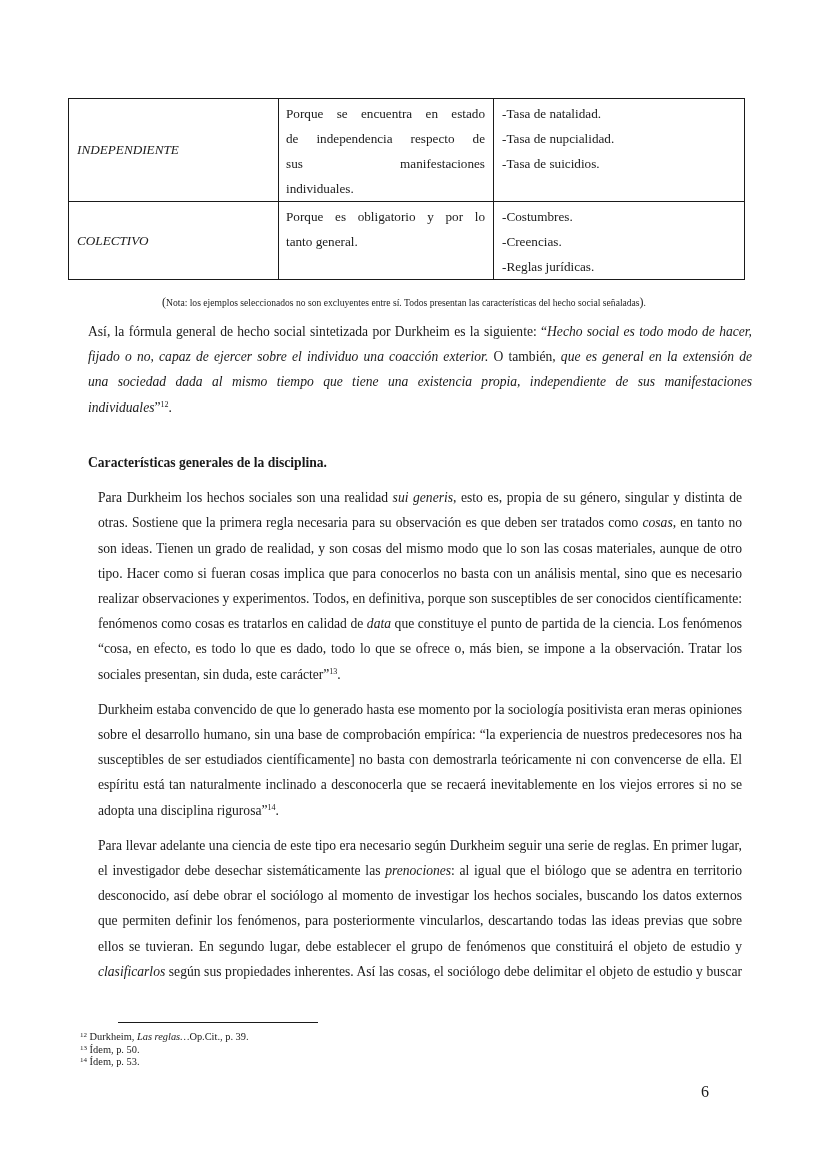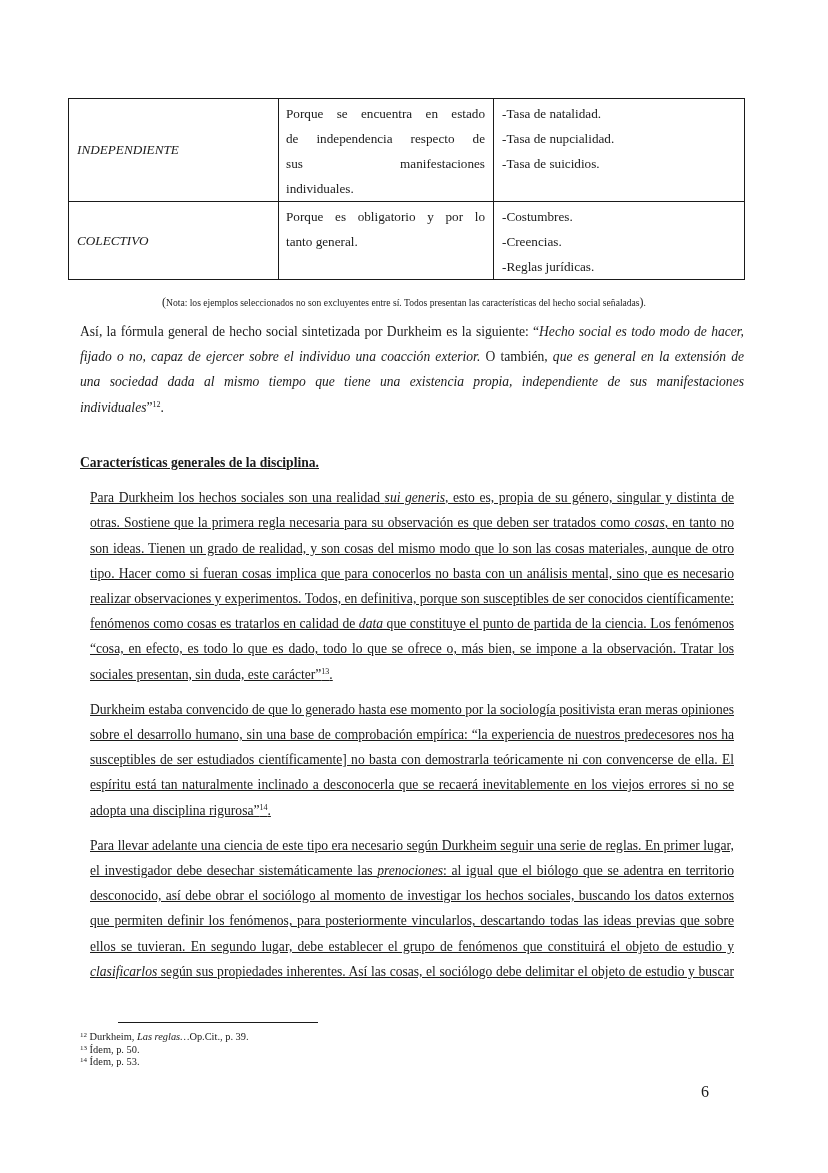--- a/index.html
+++ b/index.html
@@ -25,21 +25,21 @@
   td.c2 .ln.last { text-align-last: left; }
   td.c3 .ex { display: block; }
 
   .note {
     position: absolute; left: 0; top: 279px; width: 808px; text-align: center;
     font-size: 9.6px; color: #222; margin-top: 16px;
   }
   .note .paren { font-size: 12px; }
 
   .body-text {
-    position: absolute; left: 80px; width: 664px;
+    position: absolute; left: 88px; width: 664px;
     font-size: 13.6px; line-height: 25.2px; text-align: justify;
   }
   .body-text p { margin: 10px; }
   .body-text .jl { display: block; text-align: justify; text-align-last: justify; white-space: nowrap; }
   .body-text .jl.end { text-align-last: left; }
   sup { font-size: 8px; line-height: 0; vertical-align: 5px; }
   i { font-style: italic; }
   .heading { font-weight: bold; }
 
   .fn-rule { position: absolute; left: 118px; top: 1022px; width: 200px; height: 0; border-top: 1.5px solid #1a1a1a; }
@@ -85,21 +85,21 @@
 
   <div class="note"><span class="paren">(</span><span>Nota: los ejemplos seleccionados no son excluyentes entre sí.  Todos presentan las características del hecho social señaladas</span><span class="paren">)</span>.</div>
 
   <div class="body-text" style="top:319px;">
     <span class="jl"><span>Así, la fórmula general de hecho social sintetizada por Durkheim es la siguiente: “</span><i>Hecho social es todo modo de hacer,</i></span>
     <span class="jl"><i>fijado o no, capaz de ejercer sobre el individuo una coacción exterior.</i><span> O también, </span><i>que es general en la extensión de</i></span>
     <span class="jl"><i>una sociedad dada al mismo tiempo que tiene una existencia propia, independiente de sus manifestaciones</i></span>
     <span class="jl end"><i>individuales</i><span>”</span><sup>12</sup><span>.</span></span>
   </div>
 
-  <div class="body-text" style="top:450px;text-decoration:underline;">
+  <div class="body-text" style="top:450px;">
     <span class="jl end heading">Características generales de la disciplina.</span>
 
     <p>
       <span class="jl"><span>Para Durkheim los hechos sociales son una realidad </span><i>sui generis</i><span>, esto es, propia de su género, singular y distinta de</span></span>
       <span class="jl"><span>otras. Sostiene que la primera regla necesaria para su observación es que deben ser tratados como </span><i>cosas</i><span>, en tanto no</span></span>
       <span class="jl">son ideas. Tienen un grado de realidad, y son cosas del mismo modo que lo son las cosas materiales, aunque de otro</span>
       <span class="jl">tipo. Hacer como si fueran cosas implica que para conocerlos no basta con un análisis mental, sino que es necesario</span>
       <span class="jl">realizar observaciones y experimentos. Todos, en definitiva, porque son susceptibles de ser conocidos científicamente:</span>
       <span class="jl"><span>fenómenos como cosas es tratarlos en calidad de </span><i>data</i><span> que constituye el punto de partida de la ciencia. Los fenómenos</span></span>
       <span class="jl">“cosa, en efecto, es todo lo que es dado, todo lo que se ofrece o, más bien, se impone a la observación. Tratar los</span>

